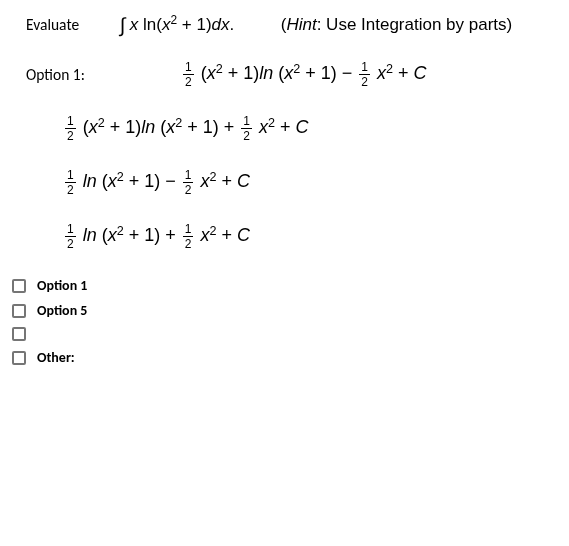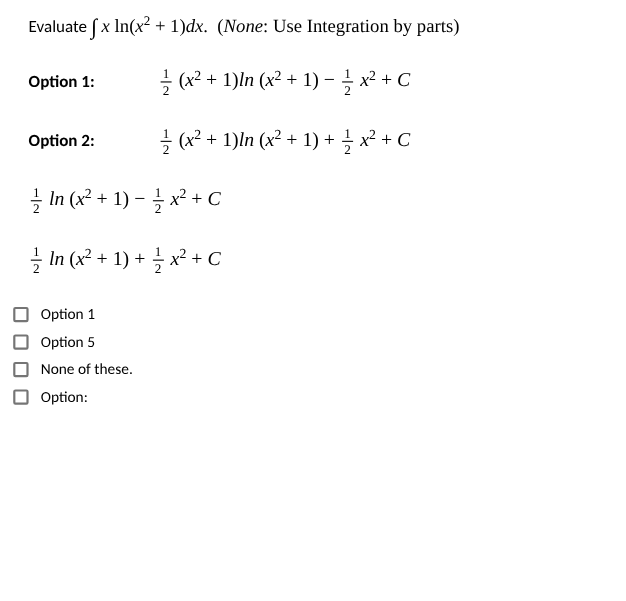--- a/index.html
+++ b/index.html
@@ -14,29 +14,30 @@
   .question {
     margin-bottom: 24px;
     font-size: 15.5px;
   }
   .options-block .row {
     display: flex;
     align-items: center;
     margin-bottom: 27px;
   }
   .opt-label {
-    font-weight: bold;
+    font-weight: normal;
     width: 118px;
     flex: 0 0 118px;
     font-size: 15.5px;
   }
   .math {
-    font-family: Liberation Serif, serif;
+    font-family: Liberation Sans, sans-serif;
     font-size: 18px;
     white-space: nowrap;
+    margin-left: 37px;
   }
   .math.small {
     font-size: 17px;
   }
   .frac {
     display: inline-block;
     vertical-align: middle;
     text-align: center;
     font-size: 12px;
     line-height: 1;
@@ -54,20 +55,21 @@
   sup {
     font-size: 0.7em;
     vertical-align: 0.5em;
     line-height: 0;
   }
   .italic { font-style: italic; }
   .int { font-size: 20px; vertical-align: -2px; }
   .answers {
     margin-top: 0;
     margin-left: -14px;
+    font-weight: bold;
   }
   .answers .arow {
     display: flex;
     align-items: center;
     margin-bottom: 8px;
     font-size: 14px;
   }
   .chk {
     width: 14px;
     height: 14px;
@@ -75,37 +77,36 @@
     border-radius: 2px;
     margin-right: 11px;
     flex: 0 0 14px;
     box-sizing: border-box;
   }
 </style>
 </head>
 <body>
 
 <div class="question">
-  <span>Evaluate </span><span class="math small"><span class="int">∫</span> <span class="italic">x</span> ln(<span class="italic">x</span><sup>2</sup> + 1)<span class="italic">dx</span>. &nbsp;</span><span class="math small">(<span class="italic">None</span>: Use Integration by parts)</span>
+  <span>Evaluate </span><span class="math small"><span class="int">∫</span> <span class="italic">x</span> ln(<span class="italic">x</span><sup>2</sup> + 1)<span class="italic">dx</span>. &nbsp;</span><span class="math small">(<span class="italic">Hint</span>: Use Integration by parts)</span>
 </div>
 
 <div class="options-block">
 
   <div class="row">
     <div class="opt-label">Option 1:</div>
     <div class="math">
       <span class="frac"><span class="num">1</span><span class="den">2</span></span>
       (<span class="italic">x</span><sup>2</sup> + 1)<span class="italic">ln</span> (<span class="italic">x</span><sup>2</sup> + 1) −
       <span class="frac"><span class="num">1</span><span class="den">2</span></span>
       <span class="italic">x</span><sup>2</sup> + <span class="italic">C</span>
     </div>
   </div>
 
   <div class="row">
-    <div class="opt-label">Option 2:</div>
     <div class="math">
       <span class="frac"><span class="num">1</span><span class="den">2</span></span>
       (<span class="italic">x</span><sup>2</sup> + 1)<span class="italic">ln</span> (<span class="italic">x</span><sup>2</sup> + 1) +
       <span class="frac"><span class="num">1</span><span class="den">2</span></span>
       <span class="italic">x</span><sup>2</sup> + <span class="italic">C</span>
     </div>
   </div>
 
   <div class="row">
     <div class="math">
@@ -131,19 +132,18 @@
   <div class="arow">
     <span class="chk"></span>
     <span>Option 1</span>
   </div>
   <div class="arow">
     <span class="chk"></span>
     <span>Option 5</span>
   </div>
   <div class="arow">
     <span class="chk"></span>
-    <span>None of these.</span>
   </div>
   <div class="arow">
     <span class="chk"></span>
-    <span>Option:</span>
+    <span>Other:</span>
   </div>
 </div>
 
 </body></html>

